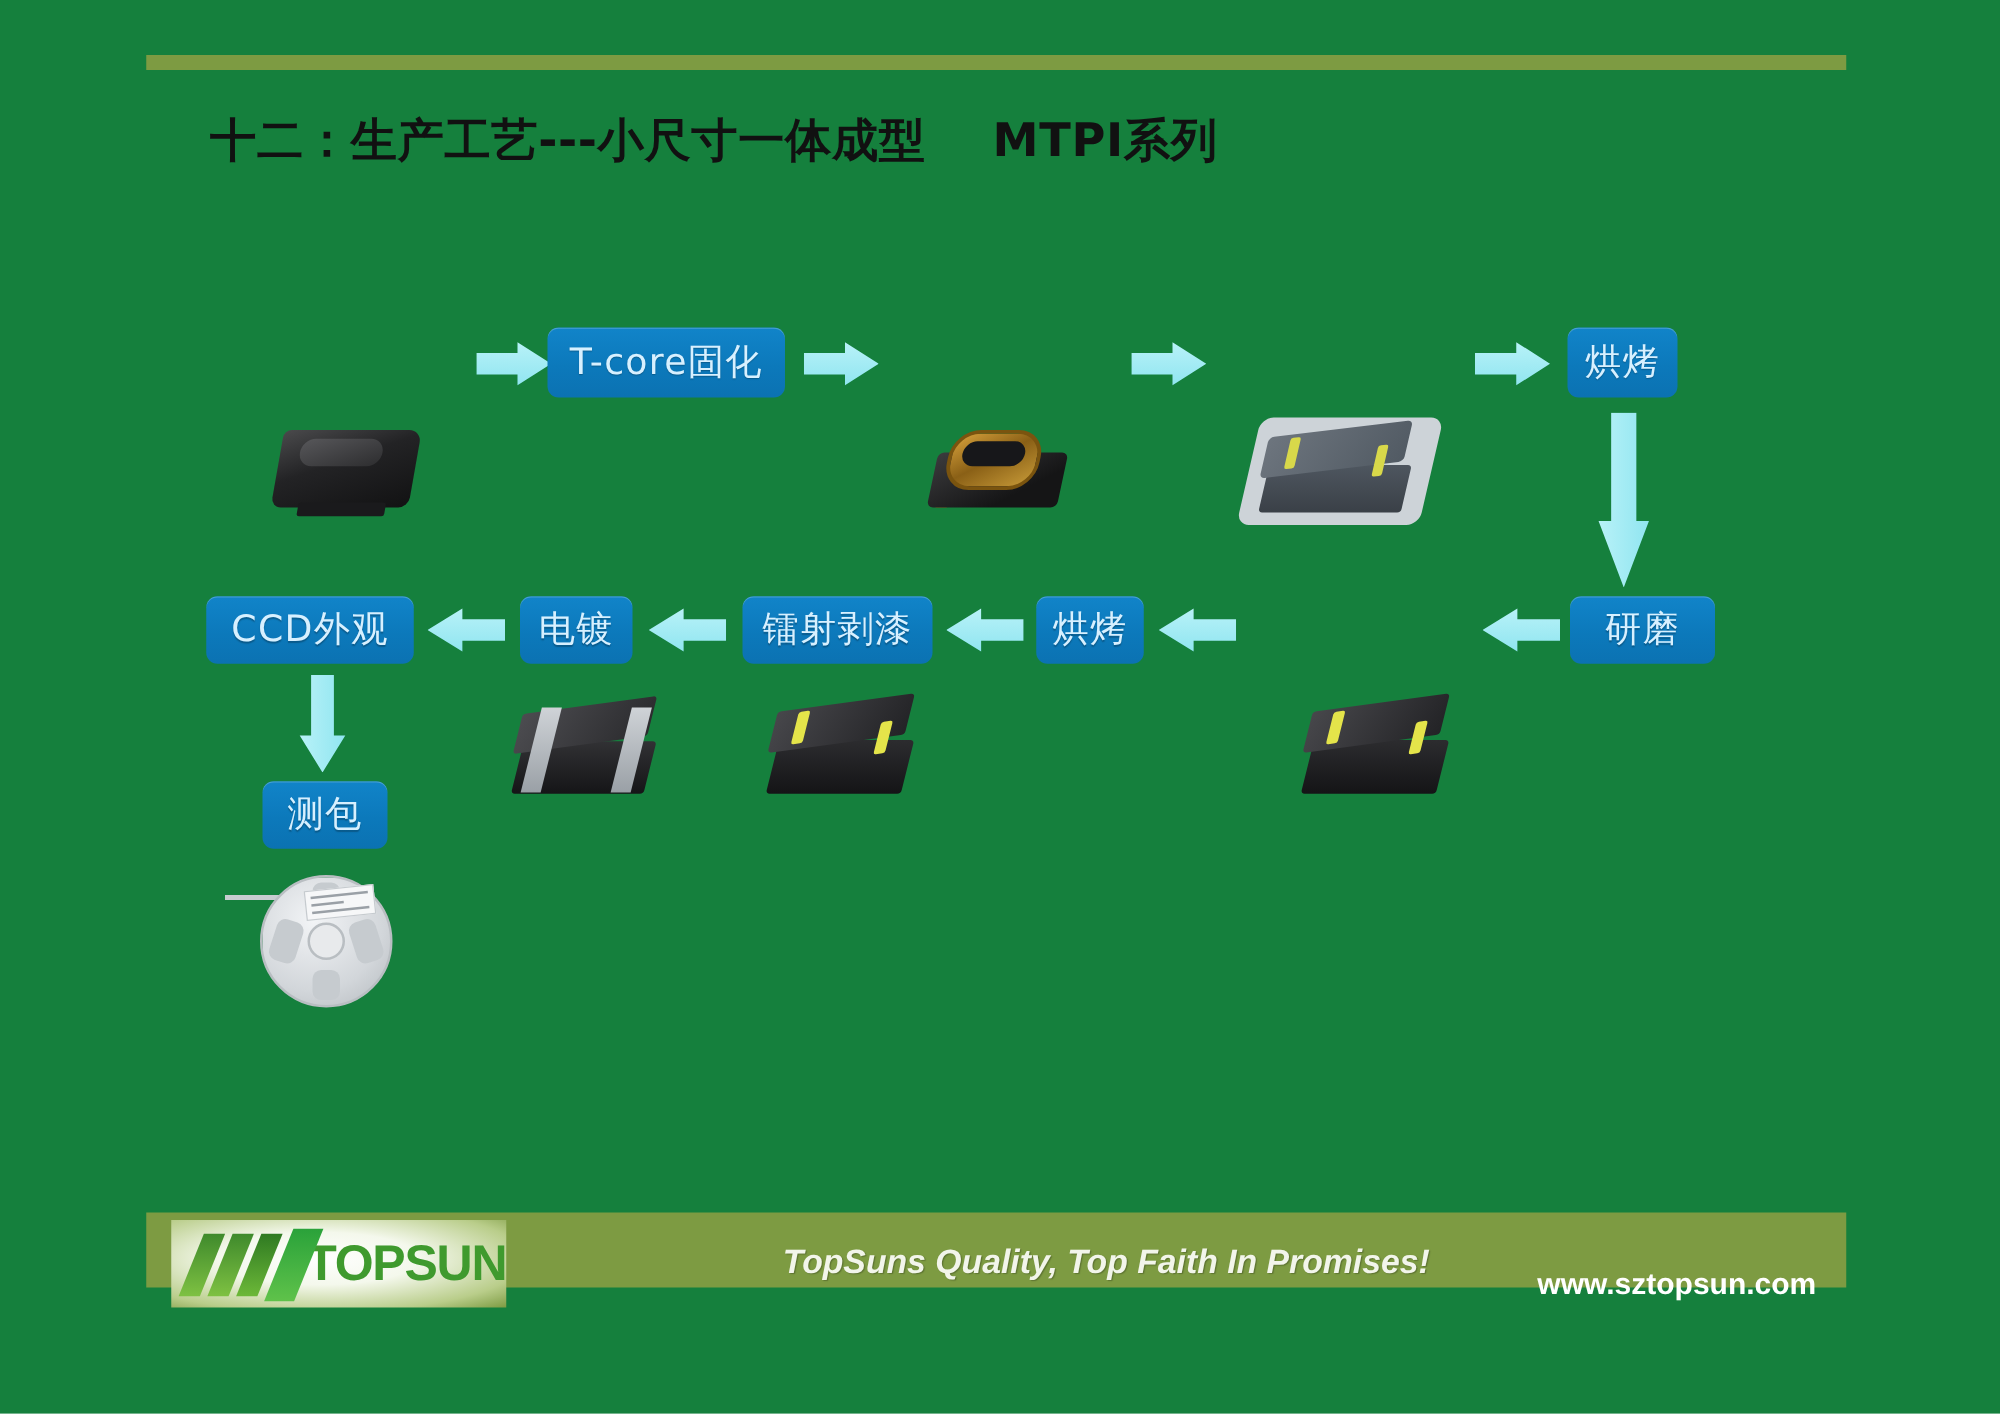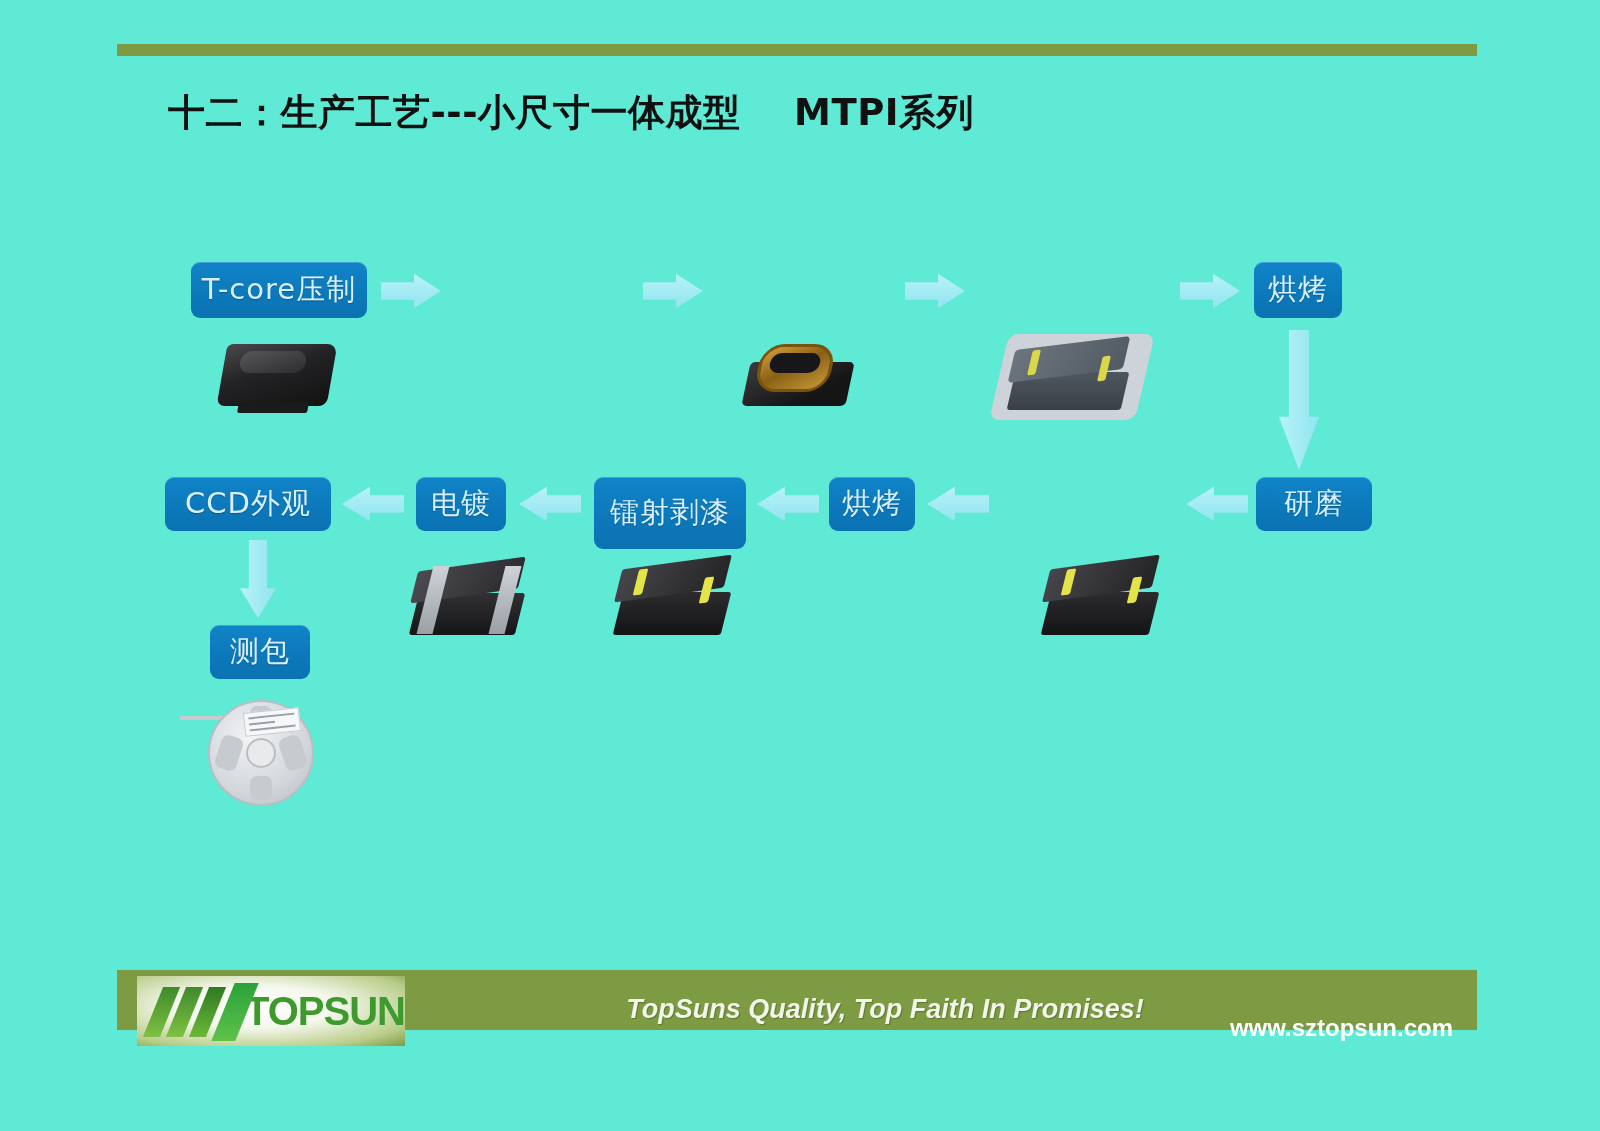--- a/index.html
+++ b/index.html
@@ -6,21 +6,21 @@
   * { box-sizing: border-box; margin: 0; padding: 0; }
   html, body {
     width: 1600px; height: 1131px;
     background: #ffffff;
     font-family: "Liberation Sans", "DejaVu Sans", sans-serif;
     overflow: hidden;
   }
   .slide {
     position: relative;
     width: 1600px; height: 1131px;
-    background: #5eead4;
+    background: #15803d;
   }
 
   
   .top-bar {
     position: absolute;
     left: 117px; top: 44px;
     width: 1360px; height: 12px;
     background: #7d9b42;
   }
 
@@ -278,25 +278,25 @@
 </style>
 </head>
 <body>
 
 <div class="slide">
 
   <div class="top-bar"></div>
 
   <div class="title">十二：生产工艺---小尺寸一体成型    MTPI系列</div>
 
-  <div class="fbox" style="left:191px; top:262px; width:176px; height:56px;">
-    <span>T-core压制</span>
-  </div>
   <div class="arrow arrow-right" style="left:381px; top:273px; width:60px; height:36px;"></div>
 
+  <div class="fbox" style="left:438px; top:262px; width:190px; height:56px;">
+    <span>T-core固化</span>
+  </div>
   <div class="arrow arrow-right" style="left:643px; top:273px; width:60px; height:36px;"></div>
 
   <div class="arrow arrow-right" style="left:905px; top:273px; width:60px; height:36px;"></div>
 
   <div class="arrow arrow-right" style="left:1180px; top:273px; width:60px; height:36px;"></div>
 
   <div class="fbox" style="left:1254px; top:262px; width:88px; height:56px;">
     <span>烘烤</span>
   </div>
 
@@ -333,21 +333,21 @@
   <div class="fbox" style="left:165px; top:477px; width:166px; height:54px;">
     <span>CCD外观</span>
   </div>
   <div class="arrow arrow-left" style="left:342px; top:486px; width:62px; height:36px;"></div>
 
   <div class="fbox" style="left:416px; top:477px; width:90px; height:54px;">
     <span>电镀</span>
   </div>
   <div class="arrow arrow-left" style="left:519px; top:486px; width:62px; height:36px;"></div>
 
-  <div class="fbox" style="left:594px; top:477px; width:152px; height:72px;">
+  <div class="fbox" style="left:594px; top:477px; width:152px; height:54px;">
     <span>镭射剥漆</span>
   </div>
   <div class="arrow arrow-left" style="left:757px; top:486px; width:62px; height:36px;"></div>
 
   <div class="fbox" style="left:829px; top:477px; width:86px; height:54px;">
     <span>烘烤</span>
   </div>
   <div class="arrow arrow-left" style="left:927px; top:486px; width:62px; height:36px;"></div>
 
   <div class="arrow arrow-left" style="left:1186px; top:486px; width:62px; height:36px;"></div>

